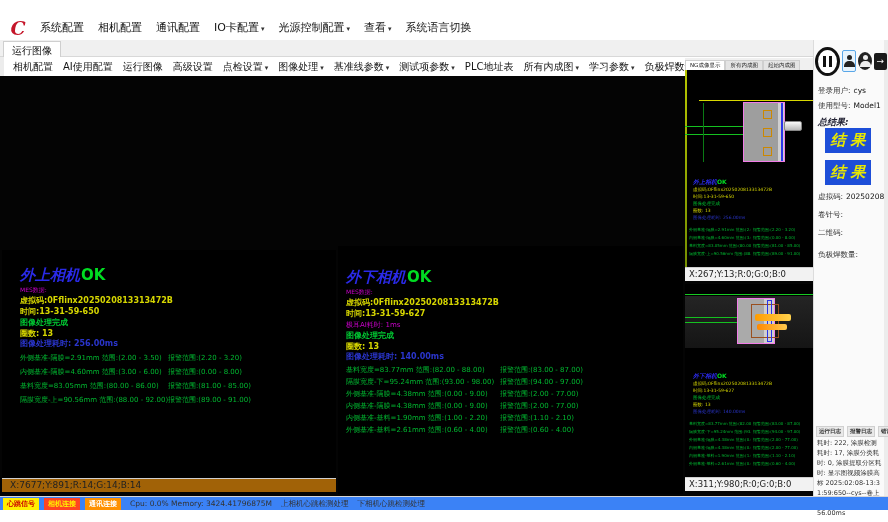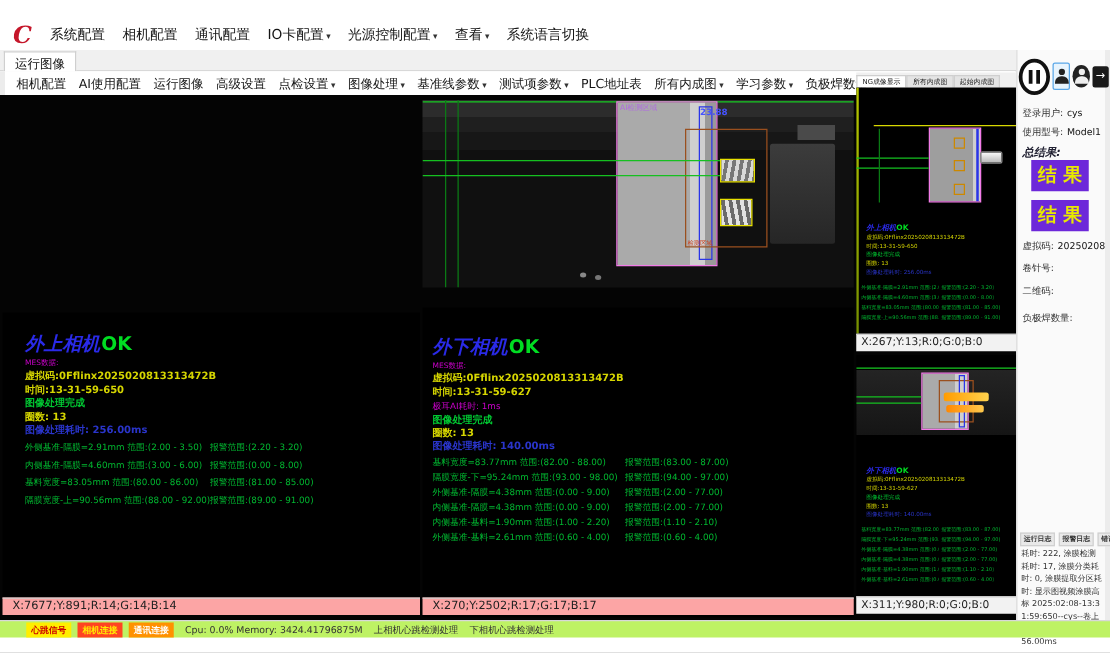--- a/index.html
+++ b/index.html
@@ -60,21 +60,21 @@
   .cam-title{position:absolute;font-size:15px;font-weight:bold;font-style:italic;color:#2a2ae8;white-space:nowrap}
   .cam-title .ok{color:#00dd22;font-style:normal;margin-left:1px}
   .t-mes{position:absolute;font-size:6px;color:#cc00cc;white-space:nowrap}
   .t-yellow{position:absolute;font-size:8px;font-weight:bold;color:#d6d600;white-space:nowrap}
   .t-green{position:absolute;font-size:8px;font-weight:bold;color:#00c832;white-space:nowrap}
   .t-blue{position:absolute;font-size:8px;font-weight:bold;color:#2a35cc;white-space:nowrap}
   .m-row-l{position:absolute;font-size:7px;color:#00b830;white-space:nowrap}
   .m-row-r{position:absolute;font-size:7px;color:#00b830;white-space:nowrap}
 
   
-  .pstatus{background:#fca5a5;border-top:1px solid #cfcfcf;font-size:9px;color:#222;
+  .pstatus{background:#a16207;border-top:1px solid #cfcfcf;font-size:9px;color:#222;
     padding:1px 12px 0 8px;height:14px}
 
   
   .thumb-tabs{left:685px;top:58px;width:128px;height:12px;background:#f0f0f0;display:flex;align-items:flex-end}
   .ttab{font-size:5.5px;color:#222;padding:1px 4px;background:#e4e4e4;border:1px solid #cfcfcf;border-bottom:none;white-space:nowrap}
   .ttab.active{background:#fff}
   .thumb{background:#000;overflow:hidden}
   .thumb1{left:685px;top:70px;width:128px;height:197px}
   .thumb2{left:685px;top:284px;width:128px;height:193px}
   .tstatus{font-size:8.5px;color:#222;background:#f2f2f2;border-top:1px solid #cfcfcf;padding:1px 0 0 4px;height:14px}
@@ -102,30 +102,30 @@
   .user-ico::before{content:"";position:absolute;left:3px;top:0;width:5px;height:5px;border-radius:50%;background:#222}
   .user-ico::after{content:"";position:absolute;left:0;top:6px;width:11px;height:6px;border-radius:5px 5px 0 0;background:#222}
   .user-dark{background:#222;border-radius:50%;width:14px;height:18px;display:flex;align-items:center;justify-content:center}
   .user-dark .user-ico::before{background:#eee}
   .user-dark .user-ico::after{background:#eee}
   .exit-ico{width:13px;height:17px;background:#1a1a1a;border-radius:2px;color:#fff;font-size:9px;
     display:flex;align-items:center;justify-content:center}
   .sb-row{position:absolute;left:4px;font-size:7.5px;color:#333;white-space:nowrap}
   .sb-val{color:#111;margin-left:3px}
   .sb-total{font-weight:bold;font-style:italic;font-size:9px;color:#223}
-  .result-box{position:absolute;left:11px;width:46px;height:25px;background:#6d28d9;
+  .result-box{position:absolute;left:11px;width:46px;height:25px;background:#1d4ed8;
     display:flex;align-items:center;justify-content:center;
-    font-size:15px;font-weight:bold;color:#e8e800;white-space:nowrap}
+    font-size:15px;font-weight:bold;font-style:italic;color:#e8e800;white-space:nowrap}
   .log-tabs{position:absolute;left:2px;top:386px;display:flex;gap:3px}
   .log-tab{font-size:5.5px;font-weight:bold;color:#333;background:#e9e9e9;border:1px solid #d0d0d0;padding:1px 2px;white-space:nowrap}
   .log-text{position:absolute;left:3px;top:398px;width:66px;font-size:6.5px;color:#333;line-height:1.55;word-break:break-all}
 
   
-  .appstatus{left:0;top:496px;width:888px;height:14px;background:#bef264;border-top:1px solid #d8d8d8;
-    display:flex;align-items:center;gap:5px;padding-left:21px}
+  .appstatus{left:0;top:496px;width:888px;height:14px;background:#3b82f6;border-top:1px solid #d8d8d8;
+    display:flex;align-items:center;gap:5px;padding-left:3px}
   .badge{font-size:7px;font-weight:bold;padding:1px 4px;white-space:nowrap}
   .badge.b1{background:#ffee00;color:#cc0000}
   .badge.b2{background:#ff4422;color:#ffee00}
   .badge.b3{background:#ff9100;color:#fff}
   .st-text{font-size:7.5px;color:#333;white-space:nowrap;margin-left:4px}
 </style>
 </head>
 <body>
 
 <div class="app">
@@ -176,41 +176,20 @@
     <div class="m-row-r" style="left:166px;top:103px">报警范围:(2.20 - 3.20)</div>
     <div class="m-row-l" style="left:18px;top:117px">内侧基准-隔膜=4.60mm 范围:(3.00 - 6.00)</div>
     <div class="m-row-r" style="left:166px;top:117px">报警范围:(0.00 - 8.00)</div>
     <div class="m-row-l" style="left:18px;top:131px">基料宽度=83.05mm 范围:(80.00 - 86.00)</div>
     <div class="m-row-r" style="left:166px;top:131px">报警范围:(81.00 - 85.00)</div>
     <div class="m-row-l" style="left:18px;top:145px">隔膜宽度-上=90.56mm 范围:(88.00 - 92.00)</div>
     <div class="m-row-r" style="left:166px;top:145px">报警范围:(89.00 - 91.00)</div>
   </div>
   <div class="abs pstatus" style="left:2px;top:478px;width:334px">X:7677;Y:891;R:14;G:14;B:14</div>
 
-  <div class="abs img-mid">
-    <div class="hline" style="left:0;top:1px;width:345px;background:#17c922"></div>
-    <div class="vline" style="left:18px;top:0;height:150px;background:#0a7a14"></div>
-    <div class="vline" style="left:28px;top:0;height:150px;background:#0a7a14"></div>
-
-    <div class="abs" style="left:278px;top:35px;width:52px;height:80px;background:linear-gradient(#3c3c3c,#262626);border-radius:2px"></div>
-    <div class="abs" style="left:300px;top:20px;width:30px;height:12px;background:#4a4a4a"></div>
-
-    <div class="rect-pink" style="left:155px;top:1px;width:81px;height:132px;background:linear-gradient(90deg,#aaaaaa 0 58px,#cfcfcf 58px 70px,#9a9a9a 70px)"></div>
-    <div class="ov-violet" style="left:158px;top:2px">AI检测区域</div>
-    <div class="rect-blue" style="left:221px;top:5px;width:11px;height:123px"></div>
-    <div class="ov-blue" style="left:222px;top:6px">23.88</div>
-    <div class="rect-brown" style="left:210px;top:23px;width:66px;height:95px"></div>
-    <div class="ov-red" style="left:212px;top:111px">检测区域</div>
-    <div class="rect-yellow" style="left:238px;top:47px;width:28px;height:19px;background:repeating-linear-gradient(100deg,#d8d8d8 0 3px,#777 3px 6px)"></div>
-    <div class="rect-yellow" style="left:238px;top:79px;width:26px;height:22px;background:repeating-linear-gradient(80deg,#e2e2e2 0 3px,#6a6a6a 3px 6px)"></div>
-    <div class="hline" style="left:0;top:48px;width:238px;background:#15c020"></div>
-    <div class="hline" style="left:0;top:60px;width:238px;background:#15c020"></div>
-    <div class="abs" style="left:126px;top:138px;width:5px;height:4px;border-radius:50%;background:#888"></div>
-    <div class="abs" style="left:138px;top:140px;width:5px;height:4px;border-radius:50%;background:#777"></div>
-  </div>
 
   <div class="abs txt-mid">
     <div class="cam-title" style="left:8px;top:22px"><span>外下相机</span><span class="ok">OK</span></div>
     <div class="t-mes" style="left:8px;top:42px">MES数据:</div>
     <div class="t-yellow" style="left:8px;top:51px">虚拟码:0Fflinx2025020813313472B</div>
     <div class="t-yellow" style="left:8px;top:62px">时间:13-31-59-627</div>
     <div class="t-mes" style="left:8px;top:74px;font-size:7px">极耳AI耗时: 1ms</div>
     <div class="t-green" style="left:8px;top:84px">图像处理完成</div>
     <div class="t-yellow" style="left:8px;top:95px">圈数: 13</div>
     <div class="t-blue" style="left:8px;top:105px">图像处理耗时: 140.00ms</div>
@@ -220,21 +199,20 @@
     <div class="m-row-r" style="left:162px;top:131px">报警范围:(94.00 - 97.00)</div>
     <div class="m-row-l" style="left:8px;top:143px">外侧基准-隔膜=4.38mm 范围:(0.00 - 9.00)</div>
     <div class="m-row-r" style="left:162px;top:143px">报警范围:(2.00 - 77.00)</div>
     <div class="m-row-l" style="left:8px;top:155px">内侧基准-隔膜=4.38mm 范围:(0.00 - 9.00)</div>
     <div class="m-row-r" style="left:162px;top:155px">报警范围:(2.00 - 77.00)</div>
     <div class="m-row-l" style="left:8px;top:167px">内侧基准-基料=1.90mm 范围:(1.00 - 2.20)</div>
     <div class="m-row-r" style="left:162px;top:167px">报警范围:(1.10 - 2.10)</div>
     <div class="m-row-l" style="left:8px;top:179px">外侧基准-基料=2.61mm 范围:(0.60 - 4.00)</div>
     <div class="m-row-r" style="left:162px;top:179px">报警范围:(0.60 - 4.00)</div>
   </div>
-  <div class="abs pstatus" style="left:338px;top:478px;width:345px">X:270;Y:2502;R:17;G:17;B:17</div>
 
   <div class="abs thumb-tabs">
     <span class="ttab active">NG成像显示</span>
     <span class="ttab">所有内成图</span>
     <span class="ttab">起始内成图</span>
   </div>
 
   <div class="abs thumb thumb1">
     <div class="abs edge-line" style="left:0;top:0;height:197px"></div>
     <div class="hline yellow-l" style="left:14px;top:30px;width:114px"></div>

